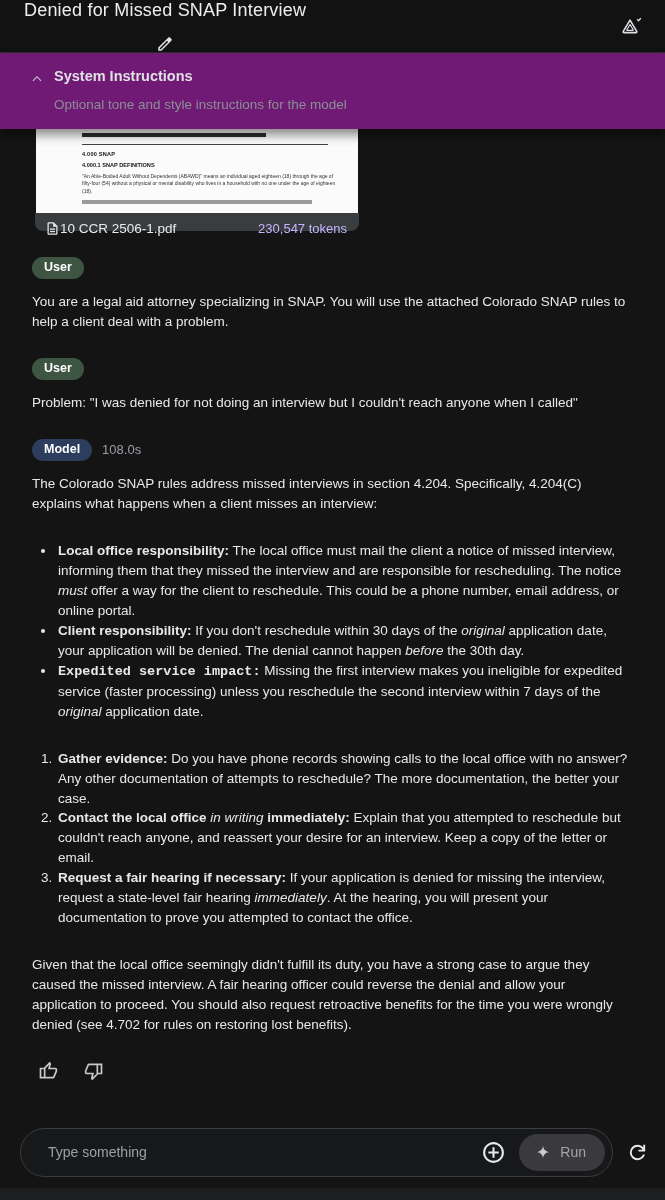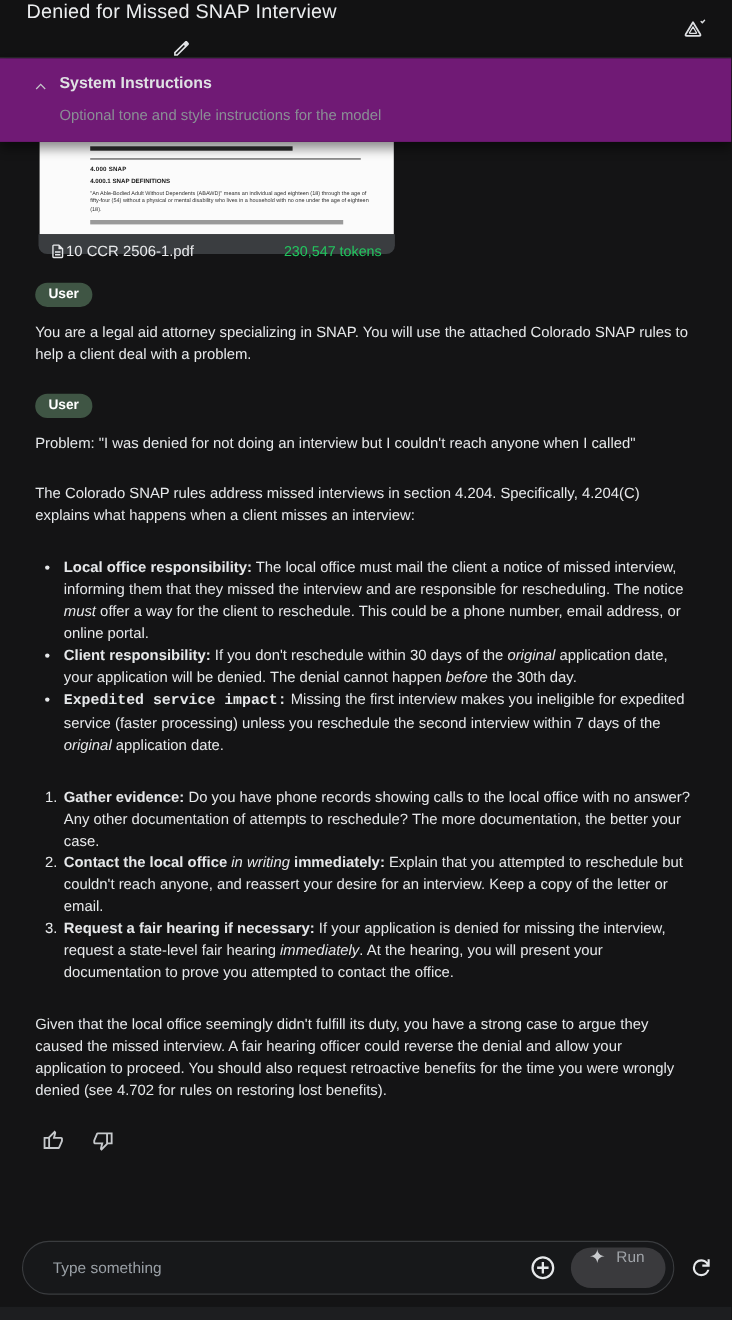--- a/index.html
+++ b/index.html
@@ -41,21 +41,21 @@
   .pdf-h1{font-size:5.6px;font-weight:700;color:#151515;margin:0 0 5px 0;letter-spacing:.2px;}
   .pdf-h2{font-size:5.6px;font-weight:700;color:#151515;margin:0 0 5px 0;}
   .pdf-p{font-size:5px;color:#333;line-height:1.45;margin:0 0 5px 0;}
   .pdf-cut2{height:4px;background:#9a9a9a;width:90%;margin-top:1px;}
   .pdf-footer{
     height:18px;background:#3a3d40;border-radius:0 0 8px 8px;
     display:flex;align-items:center;padding:12px 12px 0 10px;box-sizing:border-box;
     width:324px;margin-left:-1px;
   }
   .pdf-name{font-size:13.5px;color:#e9eaec;}
-  .pdf-tokens{margin-left:auto;font-size:13px;color:#22c55e;}
+  .pdf-tokens{margin-left:auto;font-size:13px;color:#c4b5fd;}
   
   .message{margin-top:26px;}
   .chip-row{display:flex;align-items:center;gap:10px;margin-bottom:13px;}
   .chip{
     display:inline-block;padding:3px 12px 4px 12px;border-radius:13px;
     font-size:12.5px;font-weight:700;color:#fff;line-height:1.2;
   }
   .chip.user{background:var(--user-badge,#3f5544);}
   .chip.model{background:var(--model-badge,#2c3d5e);}
   .duration{font-size:13px;color:#9aa0a6;}
@@ -78,21 +78,21 @@
     background:#141415;
   }
   .input-pill{
     flex:1;height:49px;border:1px solid #3a3c3f;border-radius:26px;background:#17181a;
     display:flex;align-items:center;padding:0 7px 0 27px;box-sizing:border-box;cursor:text;
   }
   .placeholder{font-size:14px;color:#9aa0a6;}
   .pill-actions{margin-left:auto;display:flex;align-items:center;gap:13px;}
   .run-btn{
     height:37px;border:none;border-radius:19px;background:#3a3a3d;
-    display:flex;align-items:flex-start;gap:9px;padding:0 19px 0 16px;cursor:pointer;
+    display:flex;align-items:center;gap:9px;padding:0 19px 0 16px;cursor:pointer;
     font-family:inherit;
   }
   .run-label{font-size:14px;color:#a0a4a9;font-weight:500;}
   .bottom-strip{
     position:absolute;left:0;bottom:0;width:665px;height:12px;background:#1d1e20;
   }
   svg{display:block;}
 </style>
 </head>
 <body>
@@ -156,20 +156,24 @@
         </div>
         <p class="msg-p"><span>You are a legal aid attorney specializing in SNAP. You will use the attached Colorado SNAP rules to help a client deal with a problem.</span></p>
       </div>
       <div class="message">
         <div class="chip-row">
           <span class="chip user">User</span>
         </div>
         <p class="msg-p"><span>Problem: "I was denied for not doing an interview but I couldn't reach anyone when I called"</span></p>
       </div>
       <div class="message">
+        <div class="chip-row">
+          <span class="chip model">Model</span>
+          <span class="duration">108.0s</span>
+        </div>
         <p class="msg-p"><span>The Colorado SNAP rules address missed interviews in section 4.204. Specifically, 4.204(C) explains what happens when a client misses an interview:</span></p>
         <ul class="msg-list">
           <li><span style="font-weight: 700;">Local office responsibility:</span><span> The local office must mail the client a notice of missed interview, informing them that they missed the interview and are responsible for rescheduling. The notice </span><span style="font-style: italic;">must</span><span> offer a way for the client to reschedule. This could be a phone number, email address, or online portal.</span></li>
           <li><span style="font-weight: 700;">Client responsibility:</span><span> If you don't reschedule within 30 days of the </span><span style="font-style: italic;">original</span><span> application date, your application will be denied. The denial cannot happen </span><span style="font-style: italic;">before</span><span> the 30th day.</span></li>
           <li><span style="font-weight: 700; font-family: Liberation Mono, monospace;">Expedited service impact:</span><span> Missing the first interview makes you ineligible for expedited service (faster processing) unless you reschedule the second interview within 7 days of the </span><span style="font-style: italic;">original</span><span> application date.</span></li>
         </ul>
         <ol class="msg-list">
           <li><span style="font-weight: 700;">Gather evidence:</span><span> Do you have phone records showing calls to the local office with no answer? Any other documentation of attempts to reschedule? The more documentation, the better your case.</span></li>
           <li><span style="font-weight: 700;">Contact the local office </span><span style="font-weight: 400; font-style: italic;">in writing</span><span style="font-weight: 700;"> immediately:</span><span> Explain that you attempted to reschedule but couldn't reach anyone, and reassert your desire for an interview. Keep a copy of the letter or email.</span></li>
           <li><span style="font-weight: 700;">Request a fair hearing if necessary:</span><span> If your application is denied for missing the interview, request a state-level fair hearing </span><span style="font-style: italic;">immediately</span><span>. At the hearing, you will present your documentation to prove you attempted to contact the office.</span></li>

